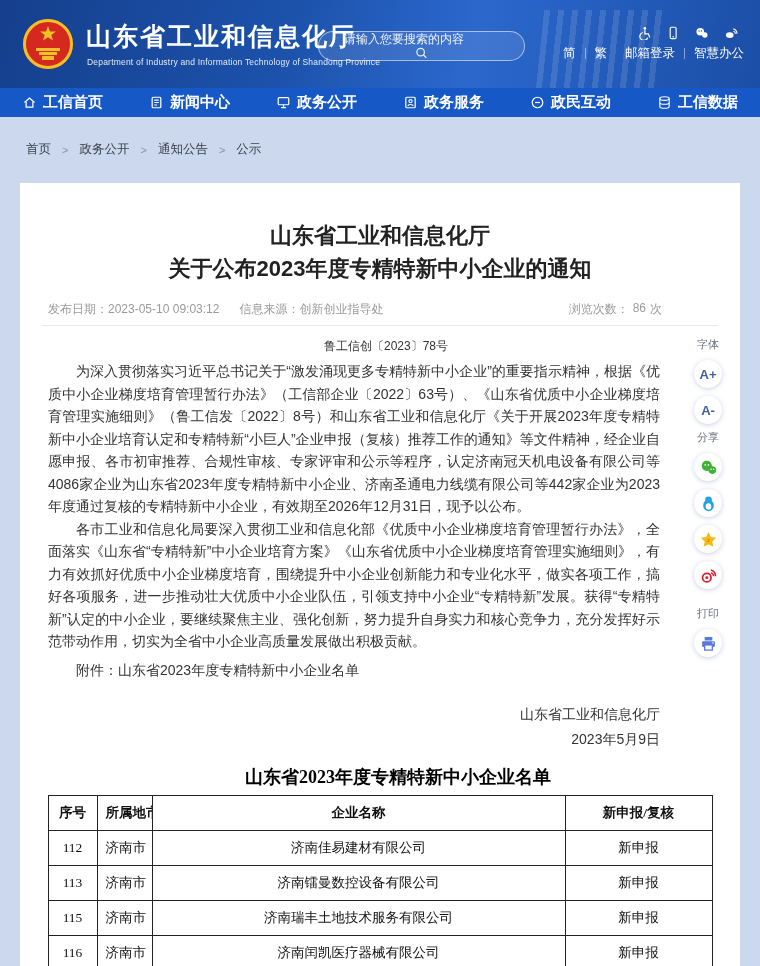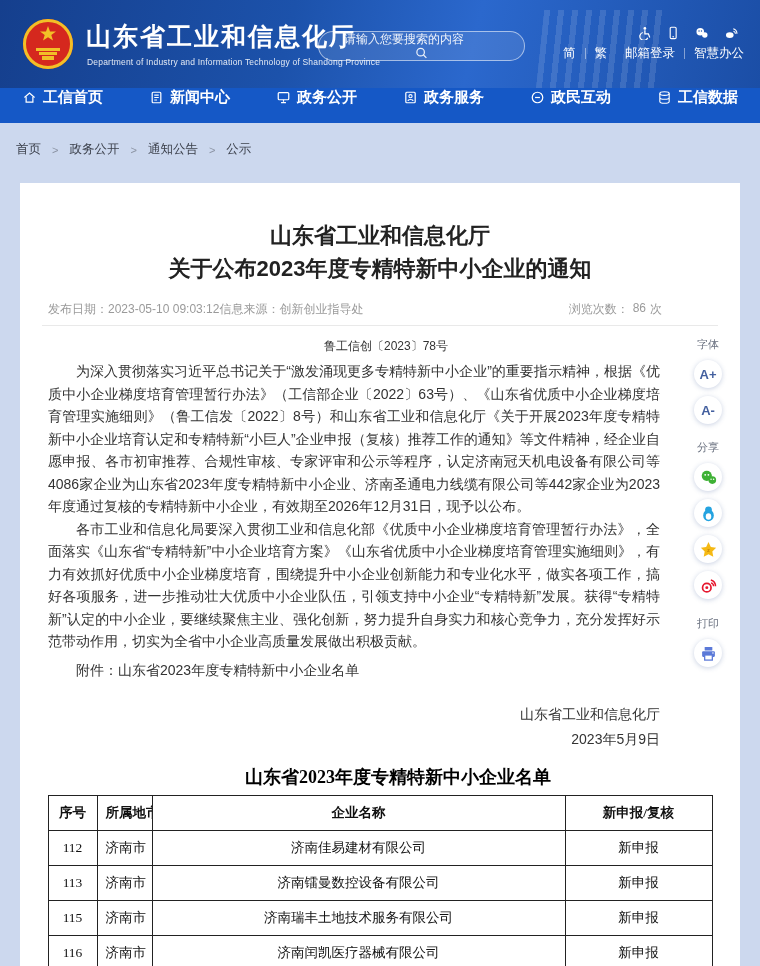--- a/index.html
+++ b/index.html
@@ -45,50 +45,50 @@
   .quick-icons span { width:14px; height:14px; display:inline-block; cursor:pointer; }
   .top-links {
     position:absolute; right:16px; top:45px; display:flex; align-items:center;
     color:#fff; font-size:12.5px; white-space:nowrap;
   }
   .top-links a { color:#fff; text-decoration:none; cursor:pointer; }
   .top-links .sep { width:1px; height:11px; background:rgba(255,255,255,.45); margin:0 9px; }
   .top-links .gap { width:18px; }
   
   .navbar {
-    position:absolute; top:88px; left:0; width:760px; height:35px;
-    background:#1558c6; display:flex; align-items:flex-start;
+    position:absolute; top:88px; left:0; width:760px; height:29px;
+    background:#1558c6; display:flex; align-items:center;
     justify-content:space-between; padding:0 22px;
   }
   .nav-item {
     display:flex; align-items:center; gap:6px; cursor:pointer;
     color:#fff; font-size:15px; font-weight:600; white-space:nowrap;
   }
   .nav-item .nicon { width:15px; height:15px; display:inline-block; }
   
   .breadcrumb {
-    position:absolute; top:141px; left:16px; display:flex; align-items:center;
+    position:absolute; top:141px; left:26px; display:flex; align-items:center;
     font-size:12.5px; color:#3a3f4a;
   }
   .breadcrumb .crumb { cursor:pointer; }
   .breadcrumb .bsep { color:#8b93a3; margin:0 11px; font-size:11px; }
   
   .card {
     position:absolute; left:20px; top:183px; width:720px; height:783px;
     background:#fff;
   }
   .article-title {
     padding-top:36px; text-align:center;
     font-size:22px; font-weight:bold; color:#222; line-height:33px;
   }
   .meta-row {
     position:relative; margin:16px 28px 0; height:15px;
     font-size:12px; color:#9a9a9a; white-space:nowrap;
   }
-  .meta-left { display:flex; }
+  .meta-left { display:flex; gap:20px; }
   .meta-right { position:absolute; right:50px; top:0; display:flex; gap:4px; }
   .divider { margin:9px 22px 0; border-bottom:1px solid #e9e9e9; }
   .doc-number { margin-top:12px; text-align:center; font-size:12px; color:#333;padding-left:12px; }
   .salutation { margin:11px 80px 0 28px; font-size:14px; color:#333; }
   .paragraphs { margin-top:5px; }
   .paragraphs p {
     margin:0 80px 0 28px; text-indent:2em; text-align:justify;
     font-size:14px; line-height:22.5px; color:#333;
   }
   .attachment { margin:9px 80px 0 28px; text-indent:2em; font-size:14px; color:#333; }
@@ -108,21 +108,21 @@
   }
   table.list th { height:22px; font-weight:bold; }
   table.list td { height:32px; }
   tr.highlighted { outline:2px solid #e8380c; outline-offset:0px; }
   
   .toolbar {
     position:absolute; left:688px; top:337px; width:40px;
     display:flex; flex-direction:column; align-items:center;
   }
   .tool-label { font-size:11px; color:#6b7280; }
-  .tool-label.share { margin-top:16px;text-align:right; }
+  .tool-label.share { margin-top:6px;text-align:right; }
   .tool-label.print { margin-top:17px; }
   .tool-btn {
     width:28px; height:28px; margin-top:8px; border-radius:50%;
     background:#fff; box-shadow:0 1px 5px rgba(60,90,150,.28);
     display:flex; align-items:center; justify-content:center; cursor:pointer;
   }
   .tool-btn.font { font-size:13px; font-weight:bold; color:#44609f; }
   .tool-btn svg { width:17px; height:17px; }
 </style>
 </head>

